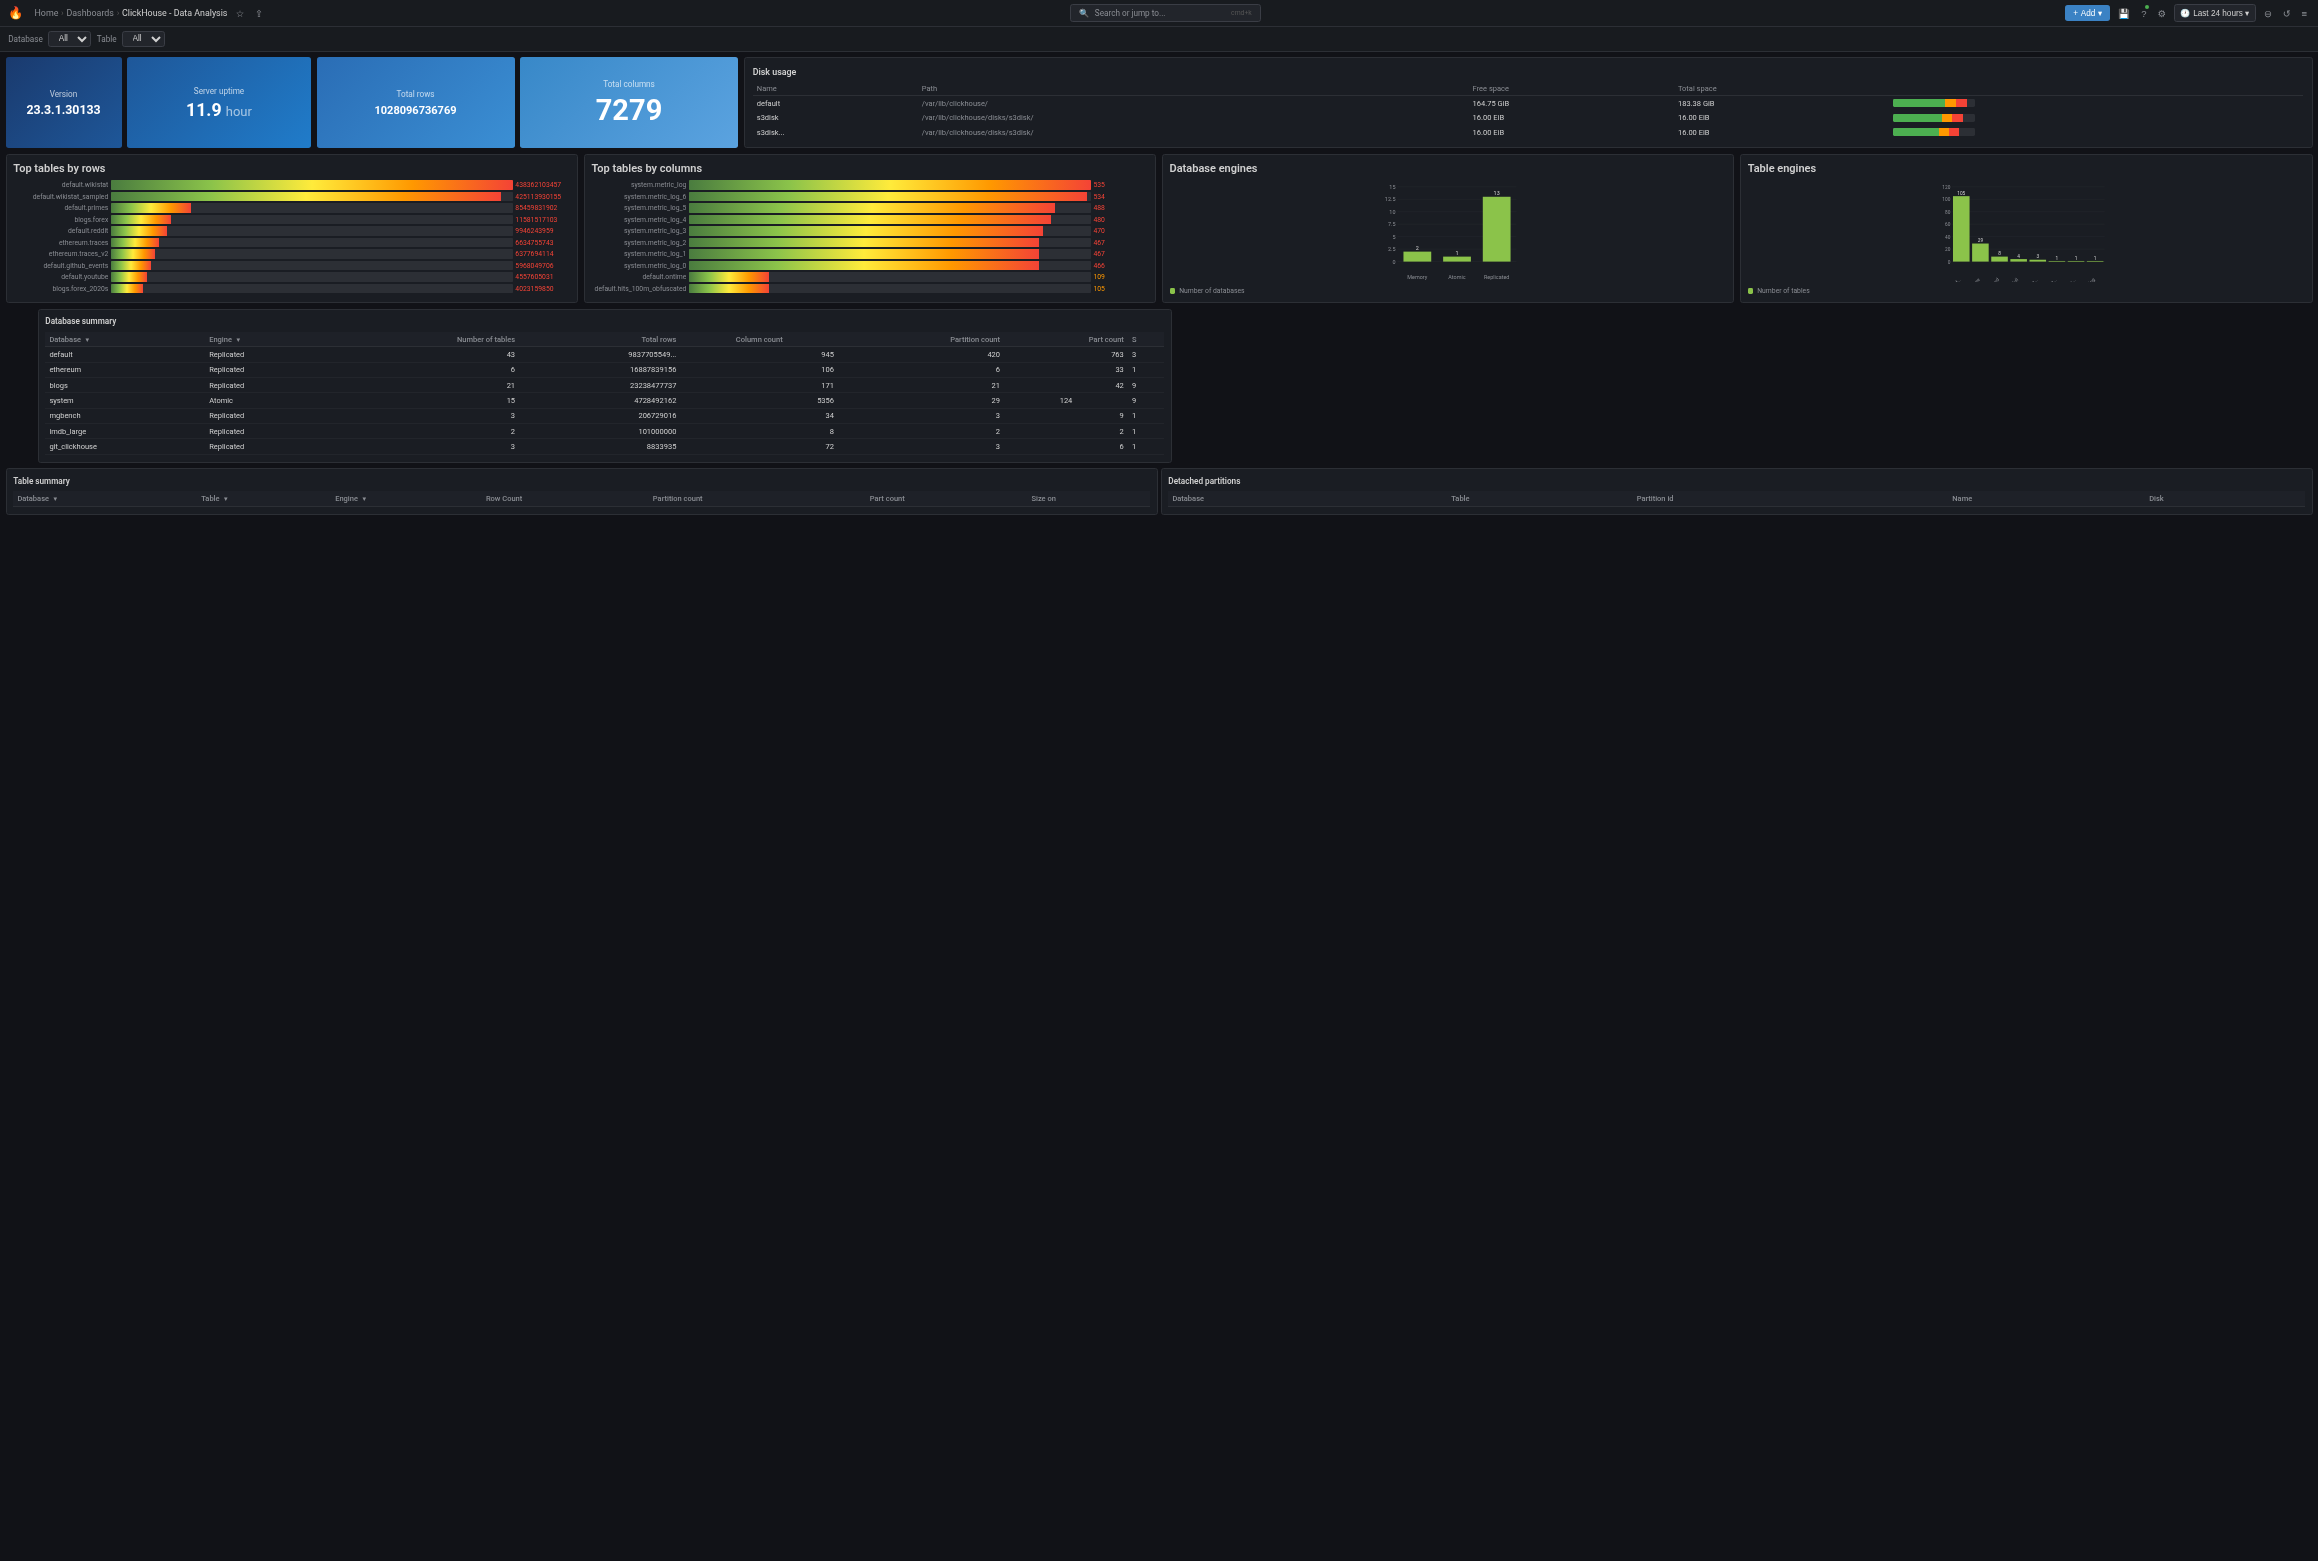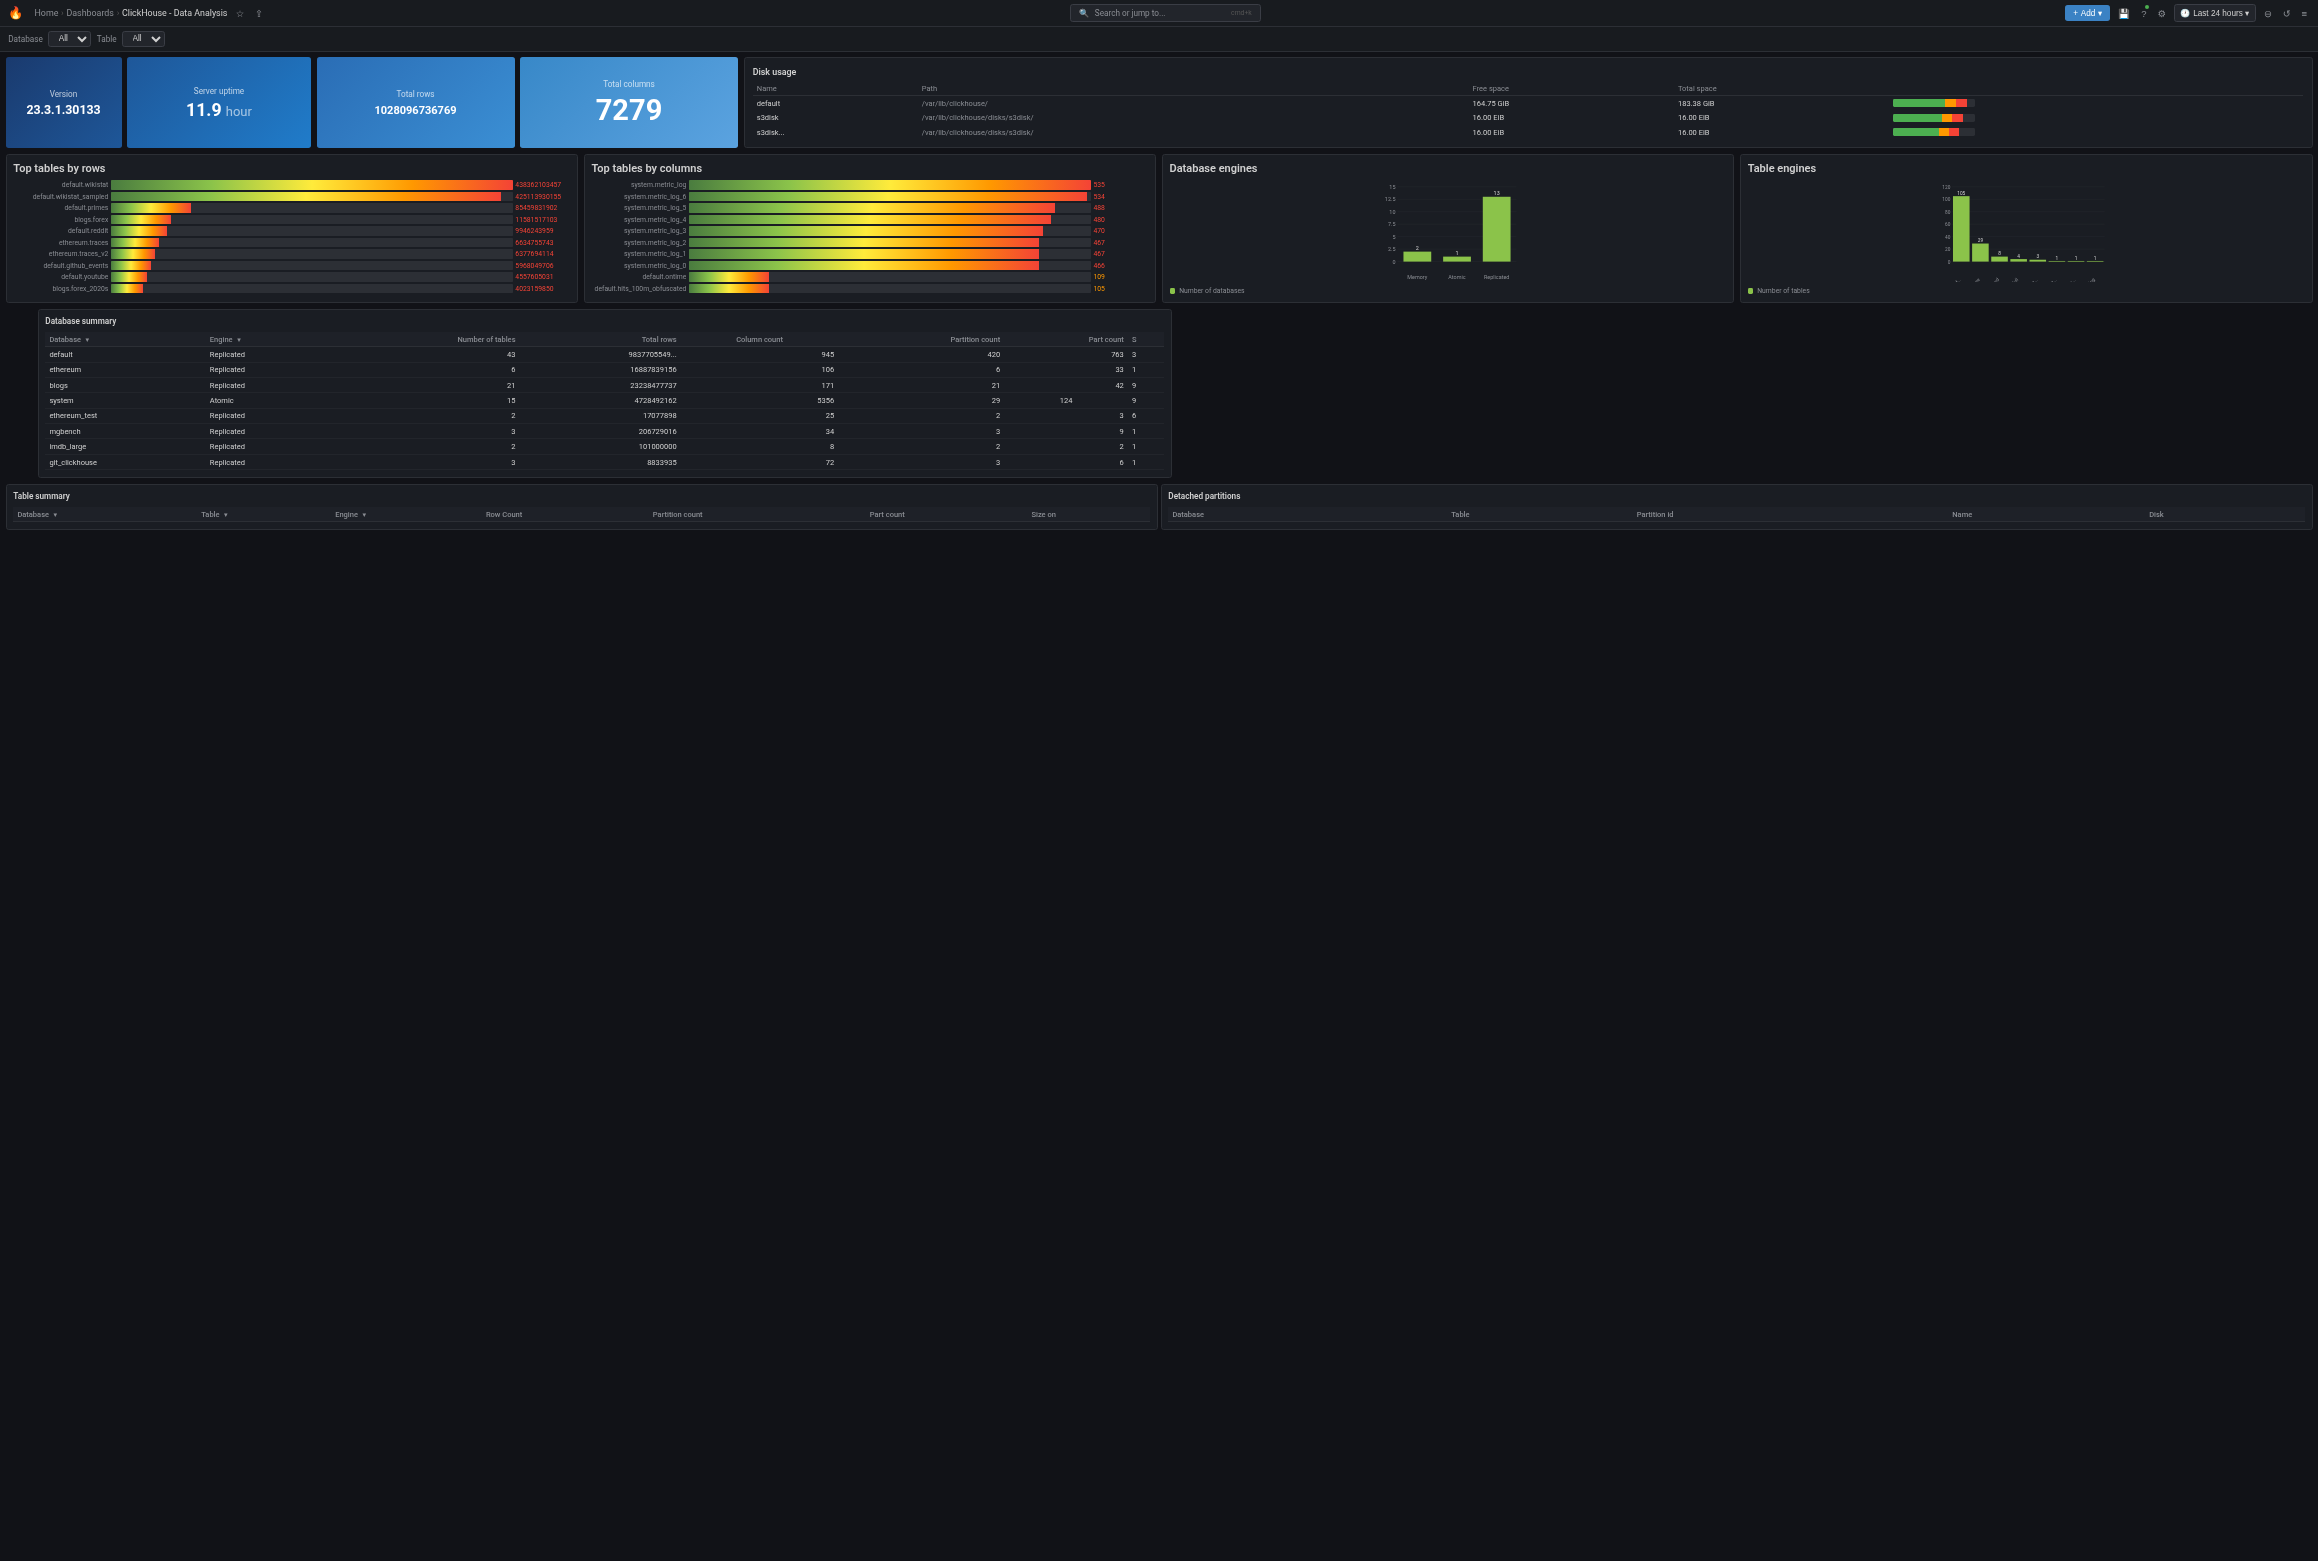--- a/index.html
+++ b/index.html
@@ -637,30 +637,20 @@
     <td>system</td>
     <td>Atomic</td>
     <td style="text-align:right">15</td>
     <td style="text-align:right">4728492162</td>
     <td style="text-align:right">5356</td>
     <td style="text-align:right">29</td>
     <td style="text-align:center">124</td>
     <td>9</td>
   </tr>
             <tr>
-    <td>ethereum_test</td>
-    <td>Replicated</td>
-    <td style="text-align:right">2</td>
-    <td style="text-align:right">17077898</td>
-    <td style="text-align:right">25</td>
-    <td style="text-align:right">2</td>
-    <td style="text-align:right">3</td>
-    <td>6</td>
-  </tr>
-            <tr>
     <td>mgbench</td>
     <td>Replicated</td>
     <td style="text-align:right">3</td>
     <td style="text-align:right">206729016</td>
     <td style="text-align:right">34</td>
     <td style="text-align:right">3</td>
     <td style="text-align:right">9</td>
     <td>1</td>
   </tr>
             <tr>

